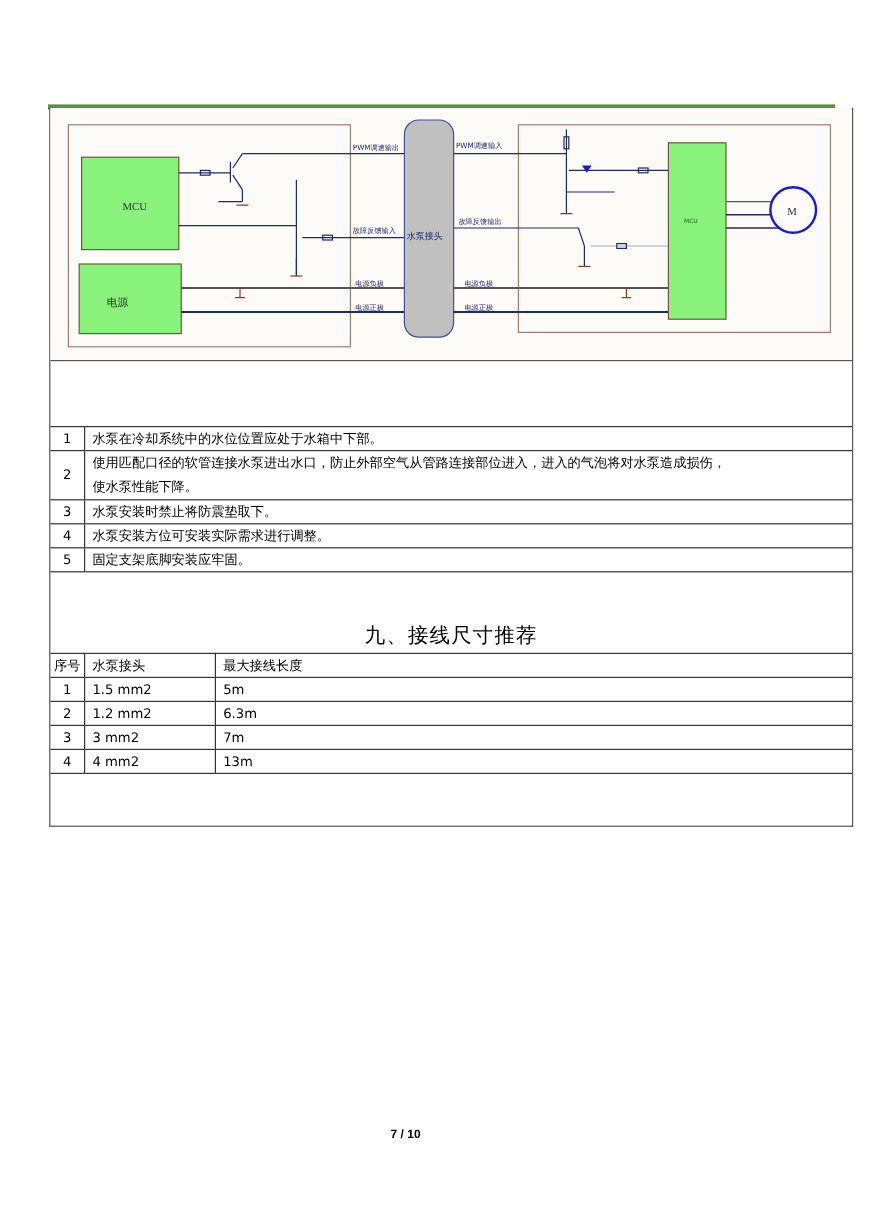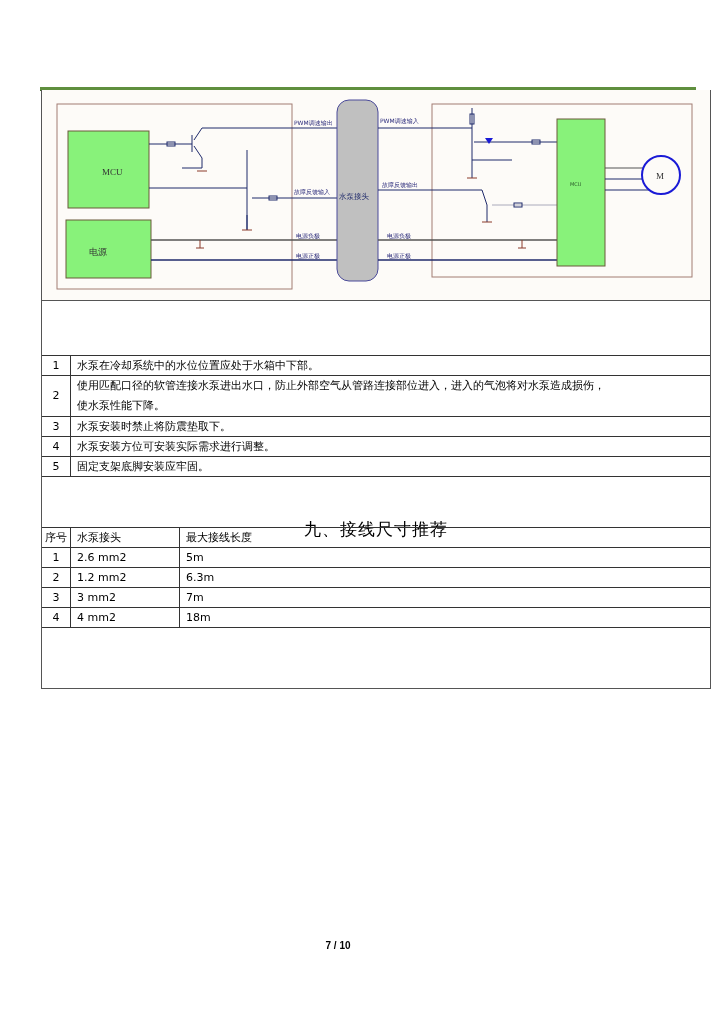--- a/index.html
+++ b/index.html
@@ -130,46 +130,46 @@
       <td>固定支架底脚安装应牢固。</td>
     </tr>
     <tr>
           <td colspan="2" style="height:0;padding:0;border-top:1px solid #333;"></td>
         </tr>
   </tbody>
     </table>
 
   <div class="section-head" style="top:384px;margin-top:44px;">九、接线尺寸推荐</div>
 
-  <table class="wire" style="top:437px;">
+  <table class="wire" style="top:454px;">
     <tbody>
         <tr>
       <td class="num">序号</td>
       <td class="c2">水泵接头</td>
       <td>最大接线长度</td>
     </tr>
     <tr>
       <td class="num">1</td>
-      <td class="c2">2.6 mm2</td>
+      <td class="c2">1.5 mm2</td>
       <td>5m</td>
     </tr>
     <tr>
       <td class="num">2</td>
       <td class="c2">1.2 mm2</td>
       <td>6.3m</td>
     </tr>
     <tr>
       <td class="num">3</td>
       <td class="c2">3 mm2</td>
       <td>7m</td>
     </tr>
     <tr>
       <td class="num">4</td>
       <td class="c2">4 mm2</td>
-      <td>18m</td>
+      <td>13m</td>
     </tr>
     <tr>
           <td colspan="3" style="height:0;padding:0;border-top:1px solid #333;"></td>
         </tr>
   </tbody>
     </table>
 
 </div>
 
 <div class="page-num">7 / 10</div>

